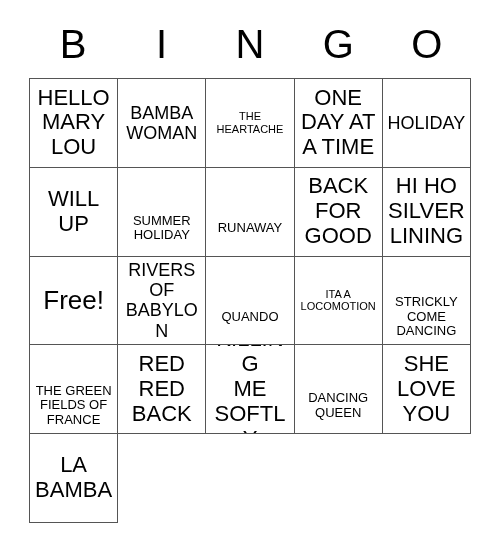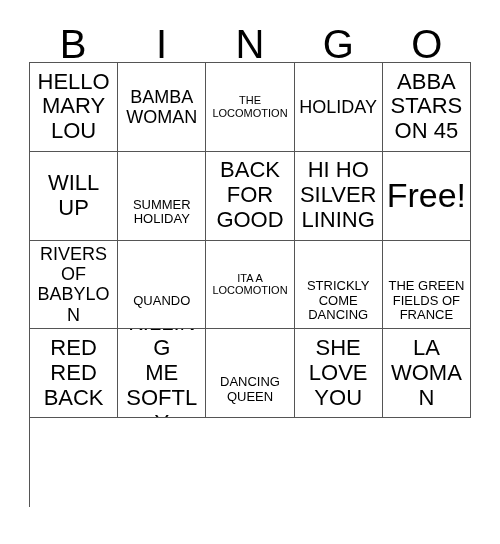--- a/index.html
+++ b/index.html
@@ -41,21 +41,21 @@
     font-weight: 400;
     line-height: 1;
     letter-spacing: 0px;
     color: #000000;
   }
 
   
   #bingo-grid {
     position: absolute;
     left: 29px;
-    top: 62px;
+    top: 78px;
     width: 442px;
     height: 445px;
     box-sizing: border-box;
     border-top: 1px solid #555555;
     border-left: 1px solid #555555;
     display: grid;
     grid-template-columns: repeat(5, 1fr);
     grid-template-rows: repeat(5, 1fr);
   }
 
@@ -78,21 +78,21 @@
     line-height: 1.13;
     white-space: pre-line;
     word-break: break-word;
   }
 
   
   .size-lg  { font-size: 22px; }
   .size-md  { font-size: 18px; }
   .size-sm  { font-size: 13px; margin-top: 33px; }
   .size-xs  { font-size: 11px; }
-  .size-free{ font-size: 34px; }
+  .size-free{ font-size: 26px; }
 </style>
 </head>
 <body>
 
 <div id="card">
 
   <div id="bingo-header">
       <div class="bingo-letter">B</div>
       <div class="bingo-letter">I</div>
       <div class="bingo-letter">N</div>
@@ -105,37 +105,40 @@
         <span class="cell-text size-lg">HELLO
 MARY
 LOU</span>
       </div>
       <div class="bingo-cell">
         <span class="cell-text size-md">BAMBA
 WOMAN</span>
       </div>
       <div class="bingo-cell">
         <span class="cell-text size-xs">THE
-LOCOMOTION</span>
+HEARTACHE</span>
+      </div>
+      <div class="bingo-cell">
+        <span class="cell-text size-lg">ONE
+DAY AT
+A TIME</span>
       </div>
       <div class="bingo-cell">
         <span class="cell-text size-md">HOLIDAY</span>
-      </div>
-      <div class="bingo-cell">
-        <span class="cell-text size-lg">ABBA
-STARS
-ON 45</span>
       </div>
       <div class="bingo-cell">
         <span class="cell-text size-lg">WILL
 UP</span>
       </div>
       <div class="bingo-cell">
         <span class="cell-text size-sm">SUMMER
 HOLIDAY</span>
+      </div>
+      <div class="bingo-cell">
+        <span class="cell-text size-sm">RUNAWAY</span>
       </div>
       <div class="bingo-cell">
         <span class="cell-text size-lg">BACK
 FOR
 GOOD</span>
       </div>
       <div class="bingo-cell">
         <span class="cell-text size-lg">HI HO
 SILVER
 LINING</span>
@@ -179,17 +182,17 @@
         <span class="cell-text size-sm">DANCING
 QUEEN</span>
       </div>
       <div class="bingo-cell">
         <span class="cell-text size-lg">SHE
 LOVE
 YOU</span>
       </div>
       <div class="bingo-cell">
         <span class="cell-text size-lg">LA
-WOMAN</span>
+BAMBA</span>
       </div>
     </div>
 
 </div>
 
 </body></html>

